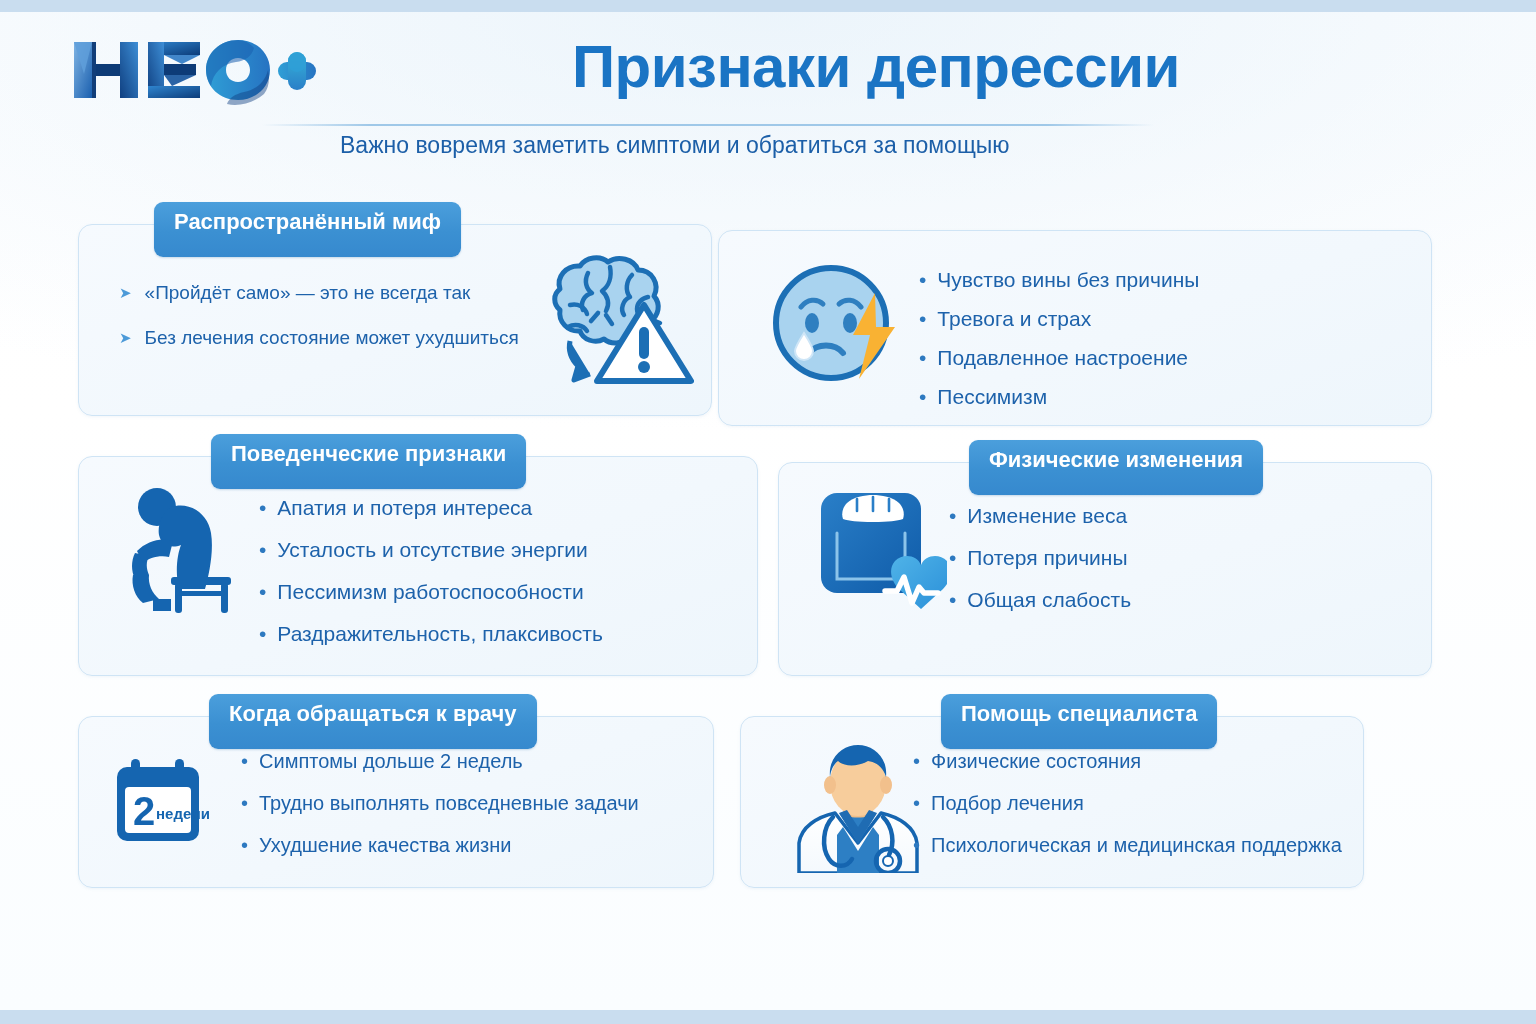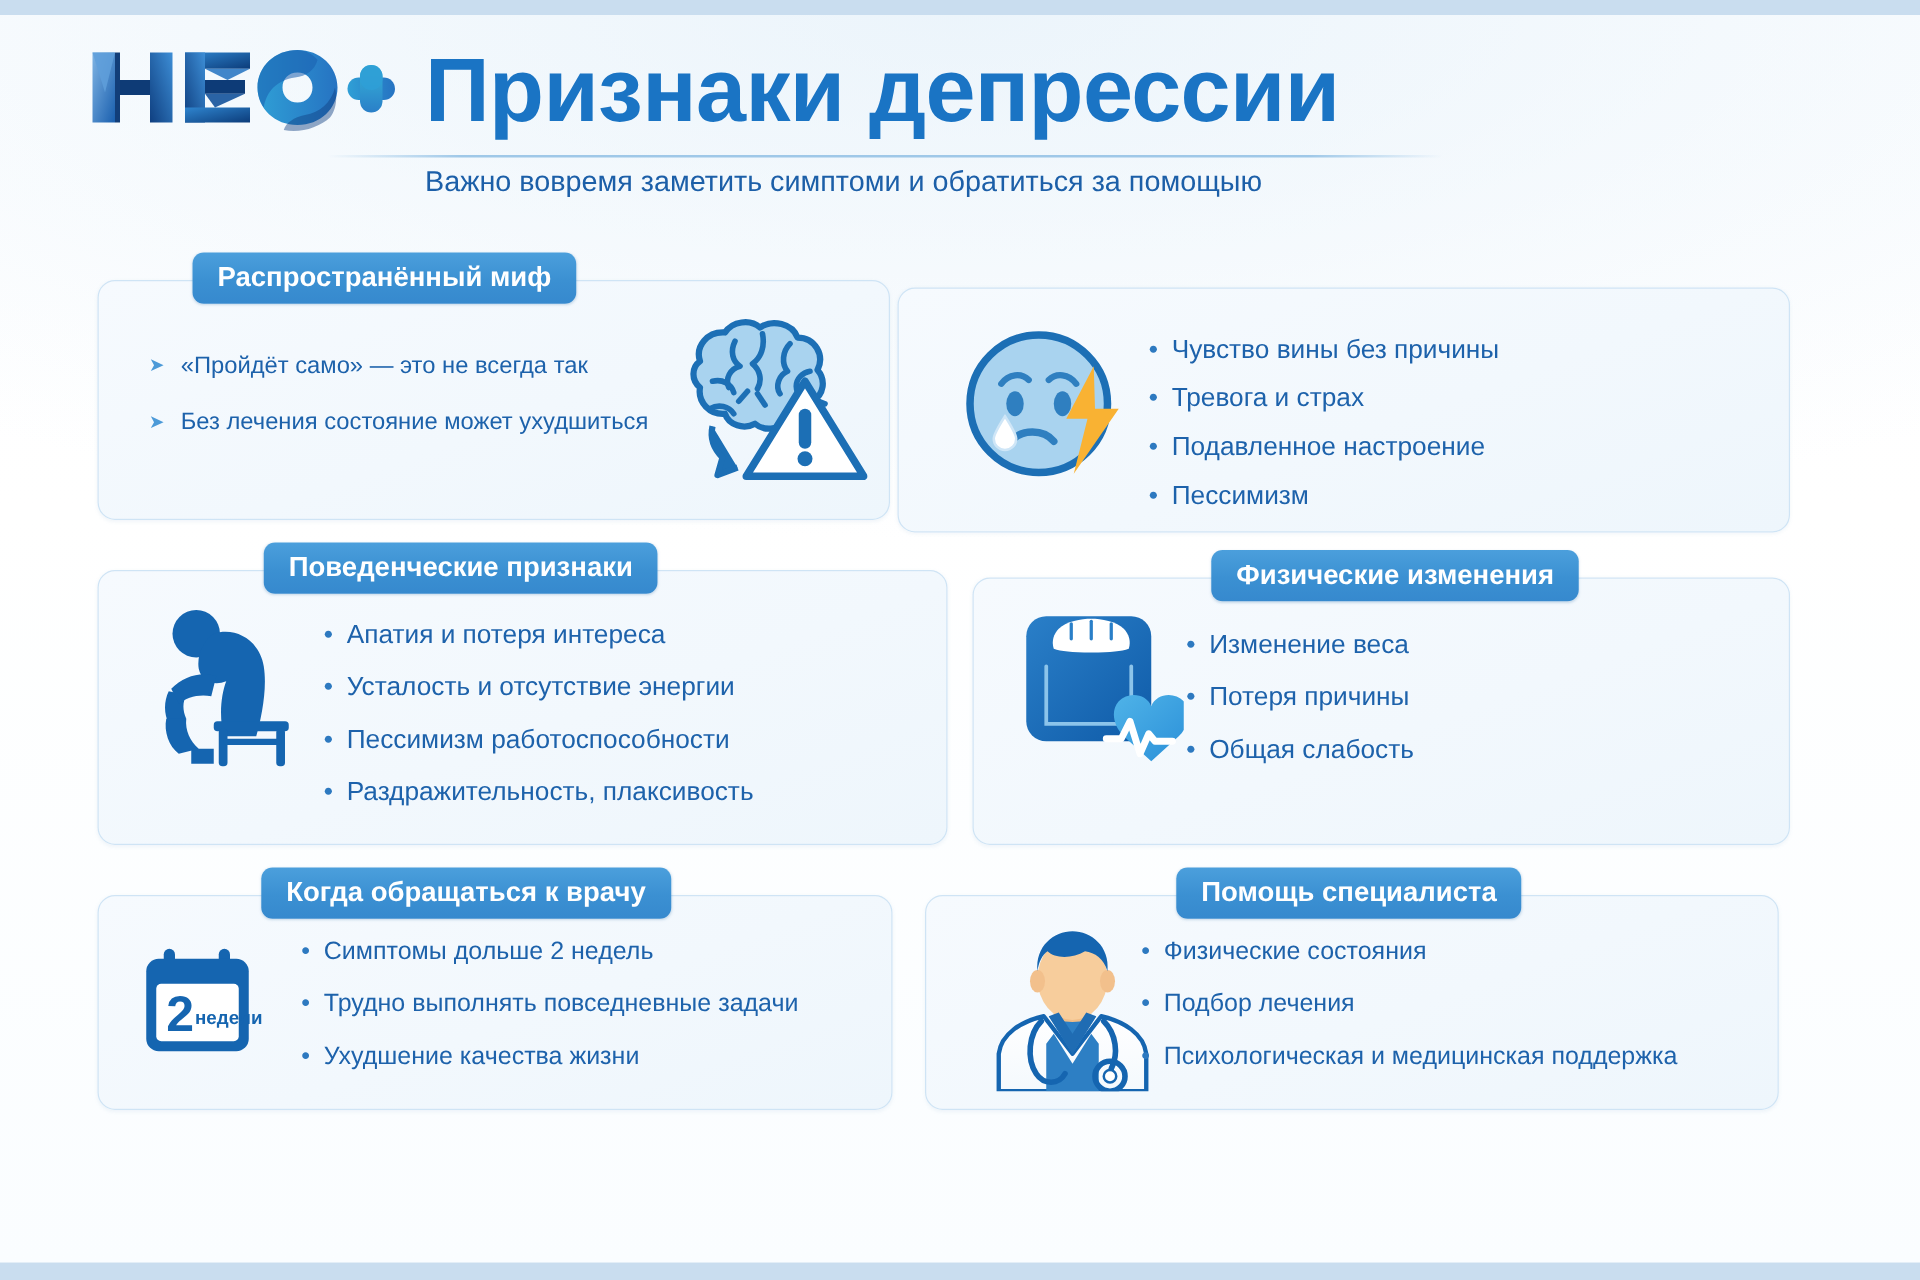--- a/index.html
+++ b/index.html
@@ -47,22 +47,22 @@
     left: 72px;
     top: 34px;
     width: 244px;
     height: 72px;
   }
   .title {
     position: absolute;
     left: 340px;
     top: 32px;
     width: 840px;
-    text-align: left;
-    font-size: 72px;
+    text-align: right;
+    font-size: 60px;
     font-weight: bold;
     color: #1a74c4;
     letter-spacing: -.5px;
     white-space: nowrap;
   }
   .divider {
     position: absolute;
     left: 262px;
     top: 124px;
     width: 892px;
@@ -90,21 +90,21 @@
     box-sizing: border-box;
   }
   .pill {
     position: absolute;
     top: -23px;
     background: linear-gradient(180deg, #4b9fdc 0%, #3b90d2 55%, #3689ce 100%);
     color: #ffffff;
     font-size: 22px;
     font-weight: bold;
     border-radius: 9px;
-    padding: 9px 20px 10px 20px;
+    padding: 9px 20px 24px 20px;
     white-space: nowrap;
     box-shadow: 0 1px 2px rgba(60,120,170,.25);
     line-height: 1;
     z-index: 3;
   }
   .bullets {
     position: absolute;
     list-style: none;
     margin: 0;
     padding: 0;
@@ -382,21 +382,21 @@
           <span class="dot">•</span>
           <span>Трудно выполнять повседневные задачи</span>
         </li>
         <li>
           <span class="dot">•</span>
           <span>Ухудшение качества жизни</span>
         </li>
       </ul>
     </div>
 
-    <div class="card" style="left:740px; top:716px; width:683px; height:172px;">
+    <div class="card" style="left:740px; top:716px; width:624px; height:172px;">
       <div class="pill" style="left:200px;">Помощь специалиста</div>
 
       <div class="icon" style="left:46px; top:26px;">
         <svg width="142" height="130" viewBox="0 0 142 130" xmlns="http://www.w3.org/2000/svg">
           <defs>
             <linearGradient id="coatG" x1="0" y1="0" x2="0" y2="1">
               <stop offset="0" stop-color="#ffffff"></stop>
                 <stop offset="1" stop-color="#f4f9fd"></stop>
             </linearGradient>
           </defs>

